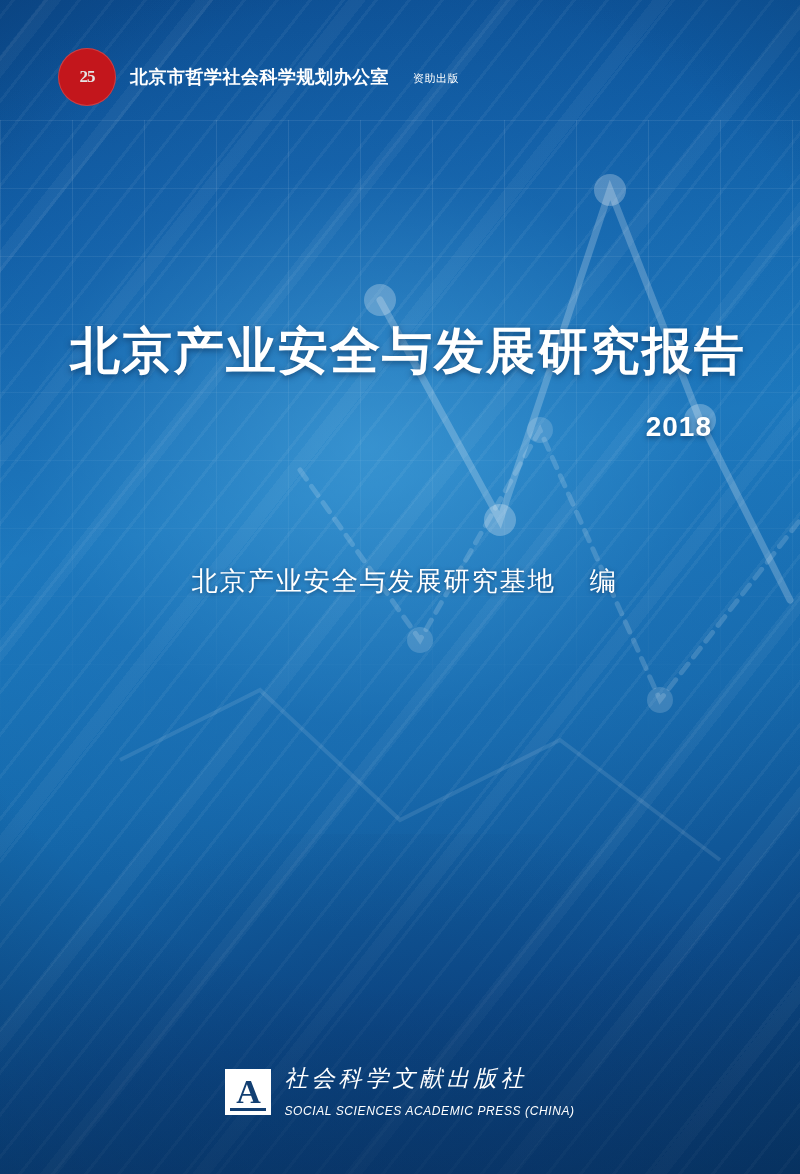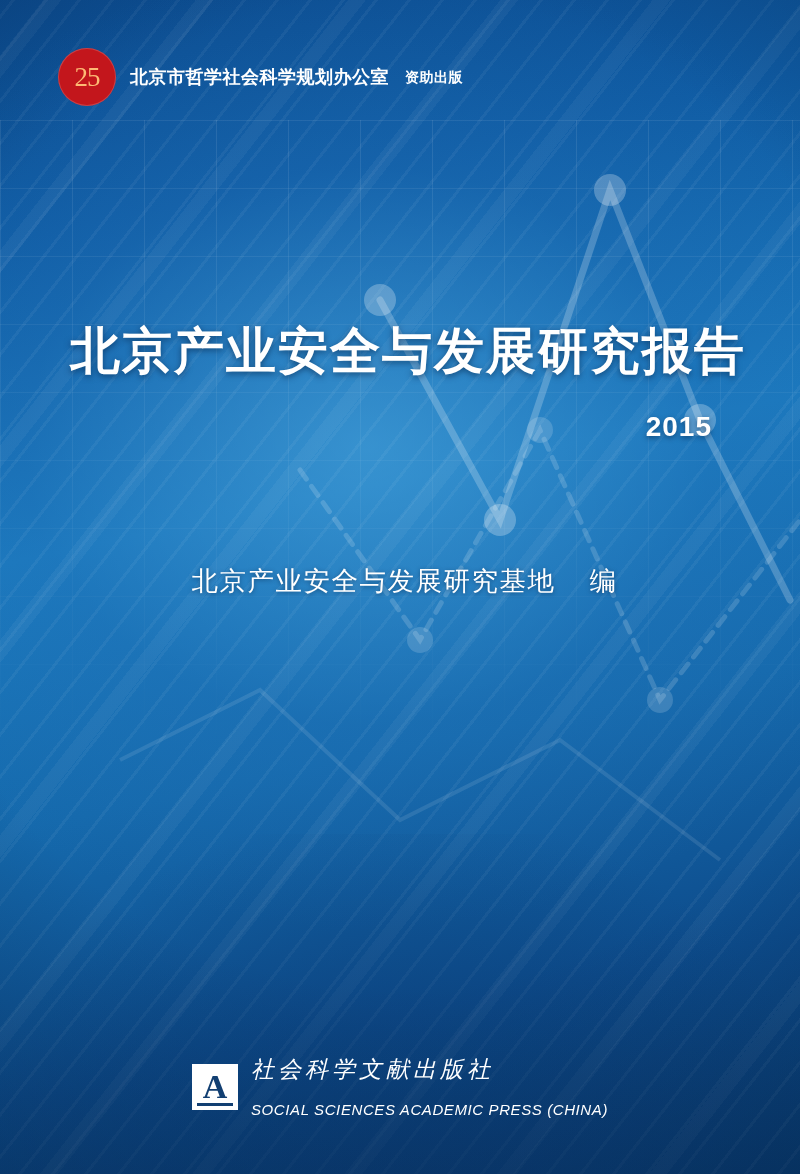--- a/index.html
+++ b/index.html
@@ -74,50 +74,50 @@
   }
   .sponsor-seal {
     width: 58px; height: 58px;
     border-radius: 50%;
     background: #c3161c;
     display: flex; align-items: center; justify-content: center;
     box-shadow: 0 0 0 1px rgba(255,255,255,0.18) inset;
     flex: none;
   }
   .sponsor-seal span {
-    color: #fdba74;
-    font-family: "Liberation Serif", serif;
-    font-size: 27px;
-    font-weight: normal;
+    color: #e5e5e5;
+    font-family: "Liberation Serif", serif;
+    font-size: 17px;
+    font-weight: bold;
     letter-spacing: -1px;
     transform: skewX(-6px);
   }
   .sponsor-text { color: #ffffff; }
   .sponsor-row {
     display: flex;
     align-items: baseline;
-    gap: 16px;
+    gap: 24px;
   }
   .sponsor-line1 {
     font-size: 18px;
     font-weight: bold;
     letter-spacing: 0.5px;
     line-height: 1.45;
     white-space: nowrap;
   }
   .sponsor-line2 {
     font-size: 18px;
     font-weight: bold;
     letter-spacing: 4px;
     line-height: 1.45;
     white-space: nowrap;
   }
   .sponsor-note {
-    font-size: 14px;
-    font-weight: bold;
+    font-size: 11px;
+    font-weight: normal;
     letter-spacing: 0.5px;
     white-space: nowrap;
     position: relative;
     top: -1px;
   }
 
   
   .title-block {
     position: absolute;
     left: 16px; right: 0;
@@ -193,23 +193,23 @@
   }
   .publisher-names { color: #ffffff; text-align: left; font-style: italic; }
   .publisher-cn {
     font-family: "Liberation Serif", serif;
     font-size: 23px;
     letter-spacing: 4px;
     line-height: 1.25;
     white-space: nowrap;
   }
   .publisher-en {
-    font-size: 15px;
+    font-size: 12px;
     letter-spacing: 0.6px;
-    margin-top: 16px;
+    margin-top: 10px;
     white-space: nowrap;
   }
 </style>
 </head>
 <body>
 
 <div class="cover">
 
   <div class="bg-layer">
     <div class="diag-stripes"></div>
@@ -250,21 +250,21 @@
     <div class="sponsor-text">
       <div class="sponsor-row">
         <div class="sponsor-line1">北京市哲学社会科学规划办公室</div>
         <div class="sponsor-note">资助出版</div>
       </div>
     </div>
   </div>
 
   <div class="title-block">
     <h1 class="main-title">北京产业安全与发展研究报告</h1>
-    <div class="year">2015</div>
+    <div class="year">2018</div>
   </div>
 
   <div class="editor">
     <span>北京产业安全与发展研究基地</span>
     <span class="suffix">编</span>
   </div>
 
   <div class="publisher">
     <div class="publisher-mark">
       <div class="glyph">A</div>

